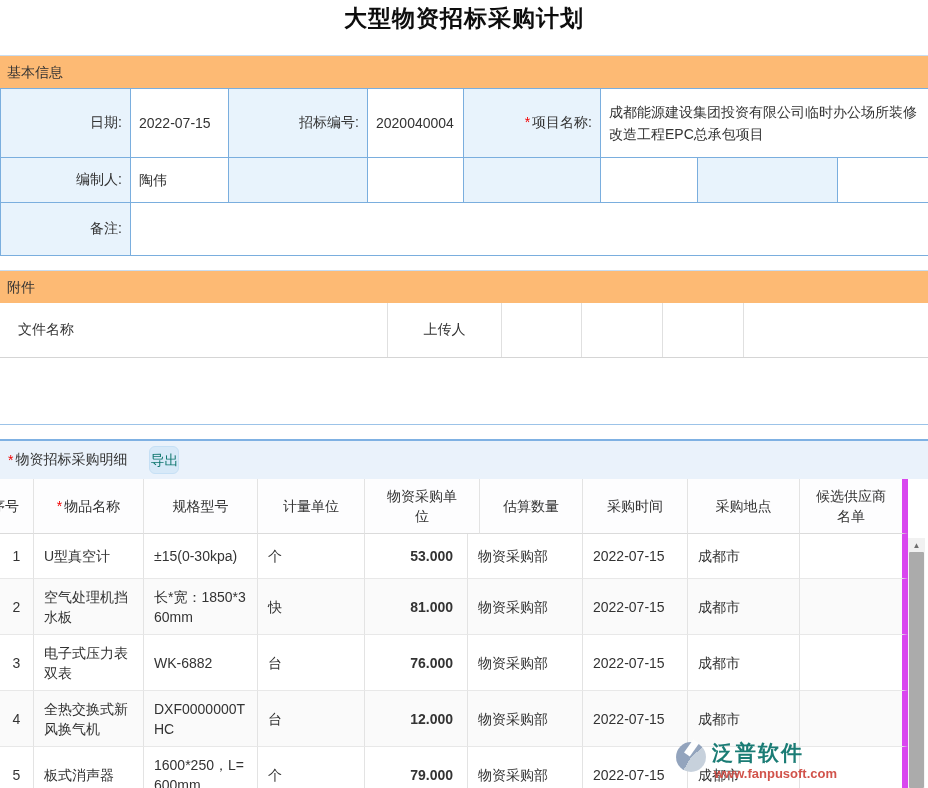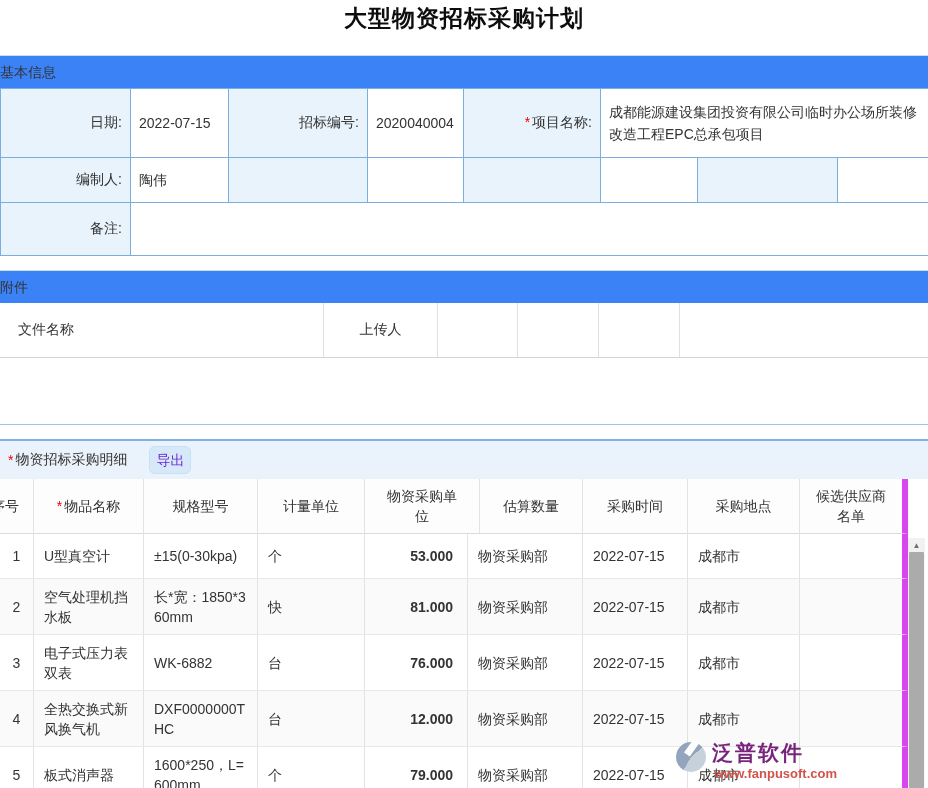--- a/index.html
+++ b/index.html
@@ -15,22 +15,22 @@
   
   .page-title {
     position:absolute; top:0; left:0; width:100%; height:40px;
     text-align:center; font-size:23px; font-weight:700; color:#0d0d0d;
     line-height:36px; letter-spacing:1px;
   }
 
   
   .section-bar {
     position:absolute; left:0; width:928px; height:33px;
-    background:#3b82f6; border-top:1px solid #c9ddf0;
-    line-height:32px; padding-left:0; color:#333;
+    background:#fdba74; border-top:1px solid #c9ddf0;
+    line-height:32px; padding-left:7px; color:#333;
   }
   #bar-basic { top:55px; }
   #bar-attach { top:270px; }
 
   
   table.form {
     position:absolute; top:88px; left:0; width:928px;
     border-collapse:collapse; table-layout:fixed; font-size:14px;
   }
   table.form td { border:1px solid #7aaede; vertical-align:middle; overflow:hidden; }
@@ -43,22 +43,22 @@
   .attach-head { display:flex; height:55px; border-bottom:1px solid #d5d5d5; }
   .attach-head .c { border-right:1px solid #e0e0e0; display:flex; align-items:center; justify-content:center; }
   .attach-head .c:last-child { border-right:none; }
   .attach-head .c.first { justify-content:flex-start; padding-left:18px; }
 
   
   .detail-panel { position:absolute; top:439px; left:0; width:928px; height:349px;
     border-top:2px solid #7fb1e3; }
   .detail-bar { height:38px; background:#eaf2fb; display:flex; align-items:center; padding-left:8px; }
   .export-btn {
-    margin-left:22px; background:#d7e9f8; color:#6d28d9; border:1px solid #c6e0f5;
-    border-radius:6px; padding:4px 6px; font-size:14px; cursor:pointer; line-height:18px;
+    margin-left:22px; background:#d7e9f8; color:#0f766e; border:1px solid #c6e0f5;
+    border-radius:6px; padding:4px 0; font-size:14px; cursor:pointer; line-height:18px;
   }
   .dtable { width:908px; }
   .drow { display:flex; width:908px; }
   .drow .c { border-right:1px solid #e3e3e3; border-bottom:1px solid #e8e8e8;
     display:flex; align-items:center; padding:4px 10px; line-height:20px; word-break:break-all; }
   .drow .c:last-child { border-right:6px solid #d946ef; }
   .dhead { height:55px; background:#fdfdfe; }
   .dhead .c { justify-content:center; text-align:center; padding:2px 4px;
     border-bottom:1px solid #dbdbdb; border-right:1px solid #e3e3e3; }
   .c.w0{width:34px;} .c.w1{width:110px;} .c.w2{width:114px;} .c.w3{width:107px;}
@@ -78,21 +78,21 @@
   .vscroll .thumb { position:absolute; top:14px; left:1px; width:15px; height:236px;
     background:#ababab; border-radius:1px; }
 
   
   .watermark { position:absolute; left:676px; top:737px; width:240px; height:48px; opacity:.95; }
   .wm-logo { position:absolute; left:0; top:5px; width:30px; height:30px; border-radius:50%;
     background:conic-gradient(from 210deg,#8ea0ba 0 200deg,#c5cfdb 200deg 360deg); }
   .wm-logo::after { content:""; position:absolute; left:12px; top:-2px; width:7px; height:16px;
     background:#fff; transform:rotate(35deg); }
   .wm-brand { position:absolute; left:36px; top:2px; font-size:21px; font-weight:700;
-    color:#701a75; letter-spacing:2px; }
+    color:#0f766e; letter-spacing:2px; }
   .wm-url { position:absolute; left:38px; top:29px; font-size:13px; font-weight:700; color:#cf4a42; }
 </style>
 </head>
 <body>
 
 <div id="screen">
 
   <div class="page-title">大型物资招标采购计划</div>
 
   <div class="section-bar" id="bar-basic">基本信息</div>
@@ -131,21 +131,21 @@
       <td class="lbl">备注:</td>
       <td class="val" colspan="7"></td>
     </tr>
   </tbody>
     </table>
 
   <div class="section-bar" id="bar-attach">附件</div>
 
   <div class="attach-panel">
     <div class="attach-head">
-      <div class="c first" style="width:324px">文件名称</div>
+      <div class="c first" style="width:388px">文件名称</div>
       <div class="c" style="width:114px">上传人</div>
       <div class="c" style="width:80px"></div>
       <div class="c" style="width:81px"></div>
       <div class="c" style="width:81px"></div>
       <div class="c" style="width:77px"></div>
     </div>
   </div>
 
   <div class="detail-panel">
     <div class="detail-bar">

